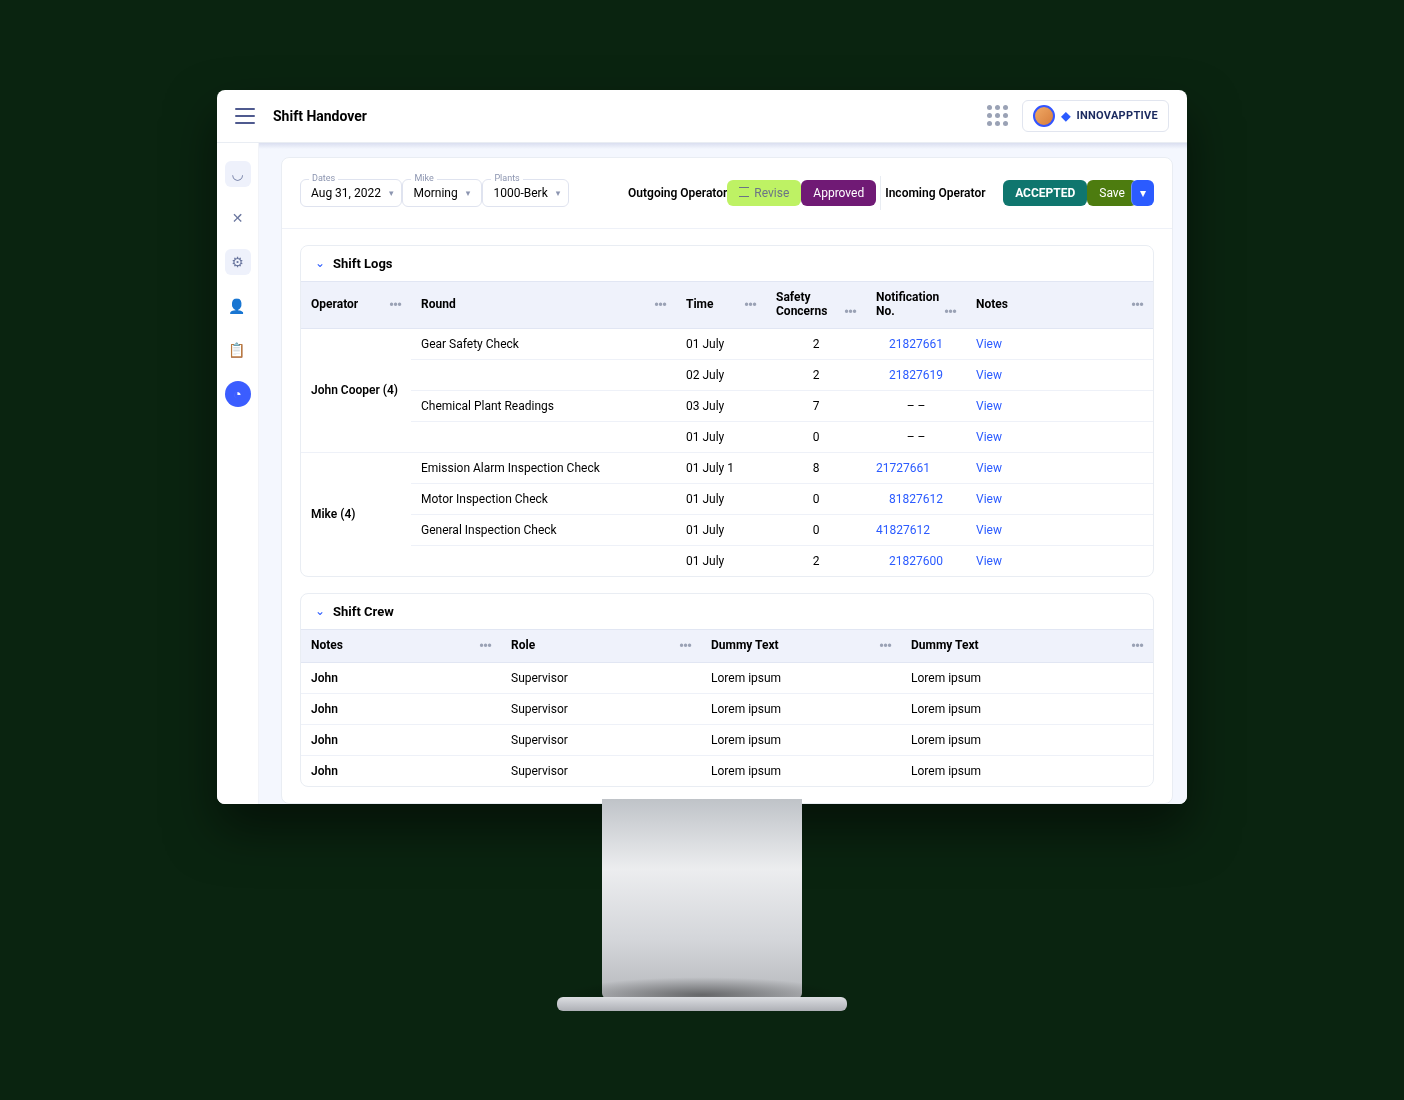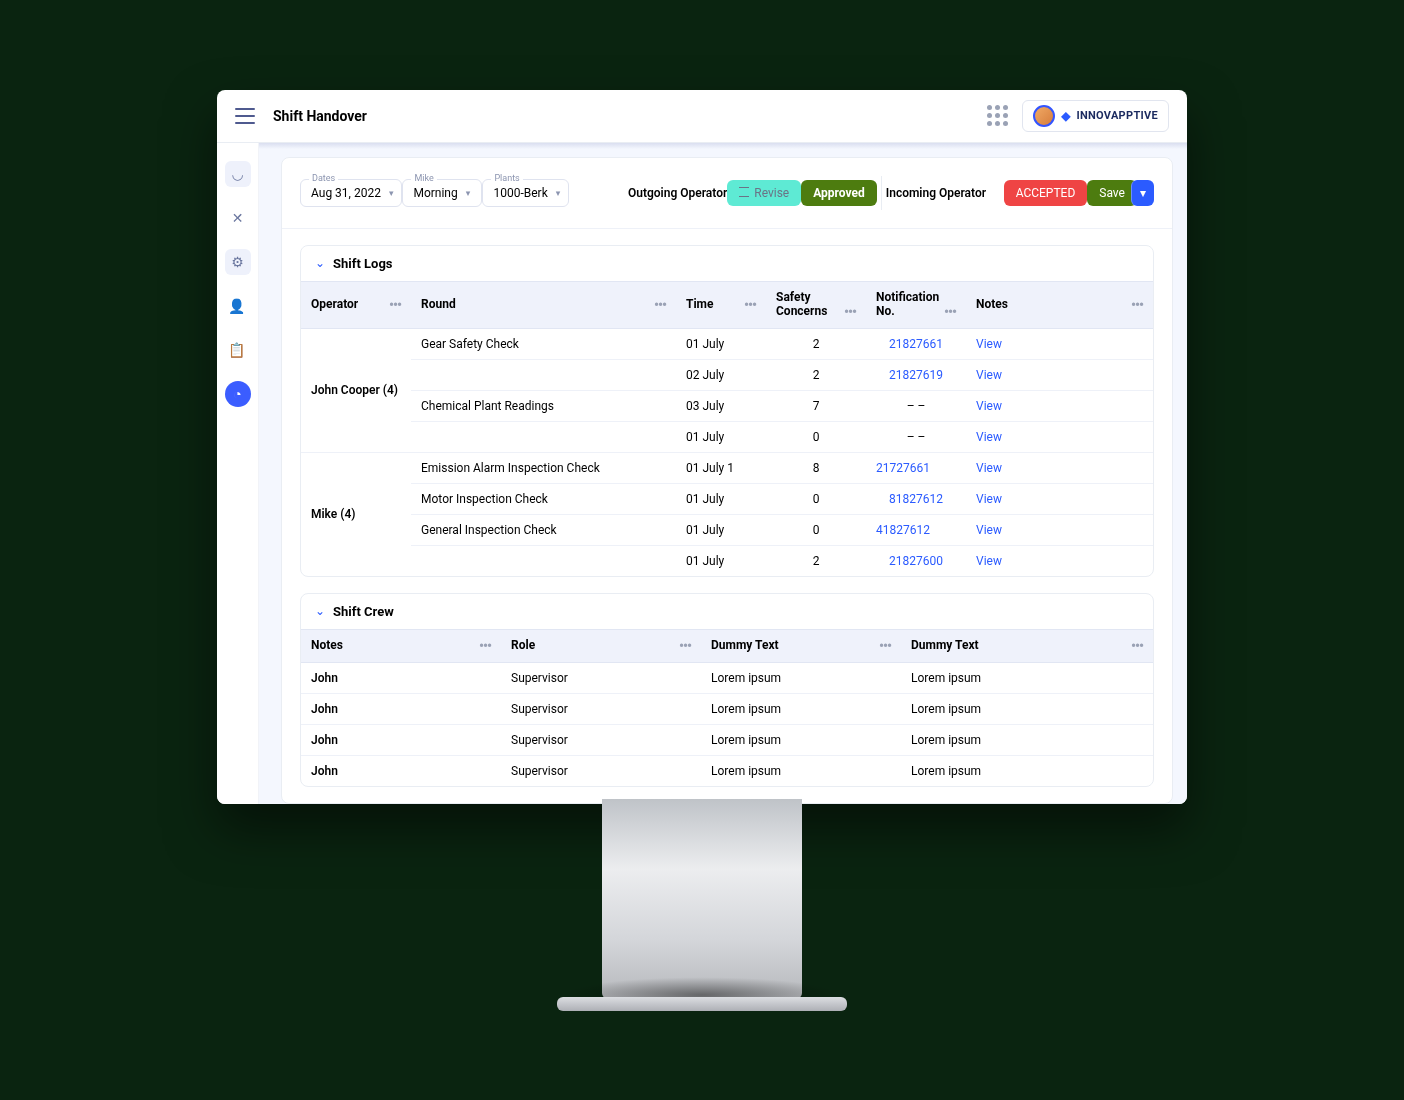--- a/index.html
+++ b/index.html
@@ -25,23 +25,23 @@
 .main{flex:1;background:#f4f7fe;padding:14px 14px 0 0;position:relative;}
 .main::before{content:"";position:absolute;top:0;left:0;right:0;height:6px;background:linear-gradient(180deg,rgba(200,206,230,.6),transparent);}
 .card{background:#fff;border-radius:8px;margin-left:22px;border:1px solid #e9edf3;}
 .filter-bar{display:flex;align-items:center;gap:0;padding:18px 18px;border-bottom:1px solid #eef1f8;}
 .select{border:1px solid #dfe3ef;border-radius:6px;padding:6px 8px 6px 10px;position:relative;min-width:80px;cursor:pointer;}
 .select-label{position:absolute;top:-7px;left:8px;font-size:9px;color:#8c95b0;background:#fff;padding:0 3px;}
 .select-val{font-size:12px;color:#000;display:flex;align-items:center;gap:8px;}
 .chev{font-size:9px;color:#8c95b0;}
 .lbl{font-size:12px;font-weight:600;color:#000;}
 .btn{border:none;border-radius:6px;padding:6px 12px;font-size:12px;cursor:pointer;}
-.btn-revise{background:#5eead4;color:#6b7386;display:flex;align-items:center;gap:5px;}
-.btn-green{background:#4d7c0f;color:#fff;font-weight:bold;}
-.btn-accepted{background:#ef4444;color:#fff;font-weight:400;}
+.btn-revise{background:#bef264;color:#6b7386;display:flex;align-items:center;gap:5px;}
+.btn-green{background:#701a75;color:#fff;}
+.btn-accepted{background:#0f766e;color:#fff;font-weight:700;}
 .btn-save{background:#4d7c0f;color:#fff;}
 .btn-save-drop{background:#2b5bff;color:#fff;padding:6px 8px;margin-left:-6px;border-left:1px solid rgba(255,255,255,.3);}
 .divider{width:1px;height:34px;background:#e9edf3;margin:0 4px;}
 .section{margin:0 18px 16px 18px;border:1px solid #e9edf3;border-radius:8px;}
 .section-head{display:flex;align-items:center;gap:8px;padding:10px 14px;}
 .chevron{color:#2b5bff;font-size:12px;cursor:pointer;}
 .section-title{font-size:13px;font-weight:700;color:#000;}
 table{width:100%;border-collapse:collapse;font-size:12px;}
 thead th{background:#eff2fb;text-align:left;padding:8px 10px;font-weight:700;color:#000;border-top:1px solid #e1e6f3;border-bottom:1px solid #e1e6f3;}
 .dots{color:#9aa2b5;font-size:14px;letter-spacing:-1px;cursor:pointer;float:right;}

